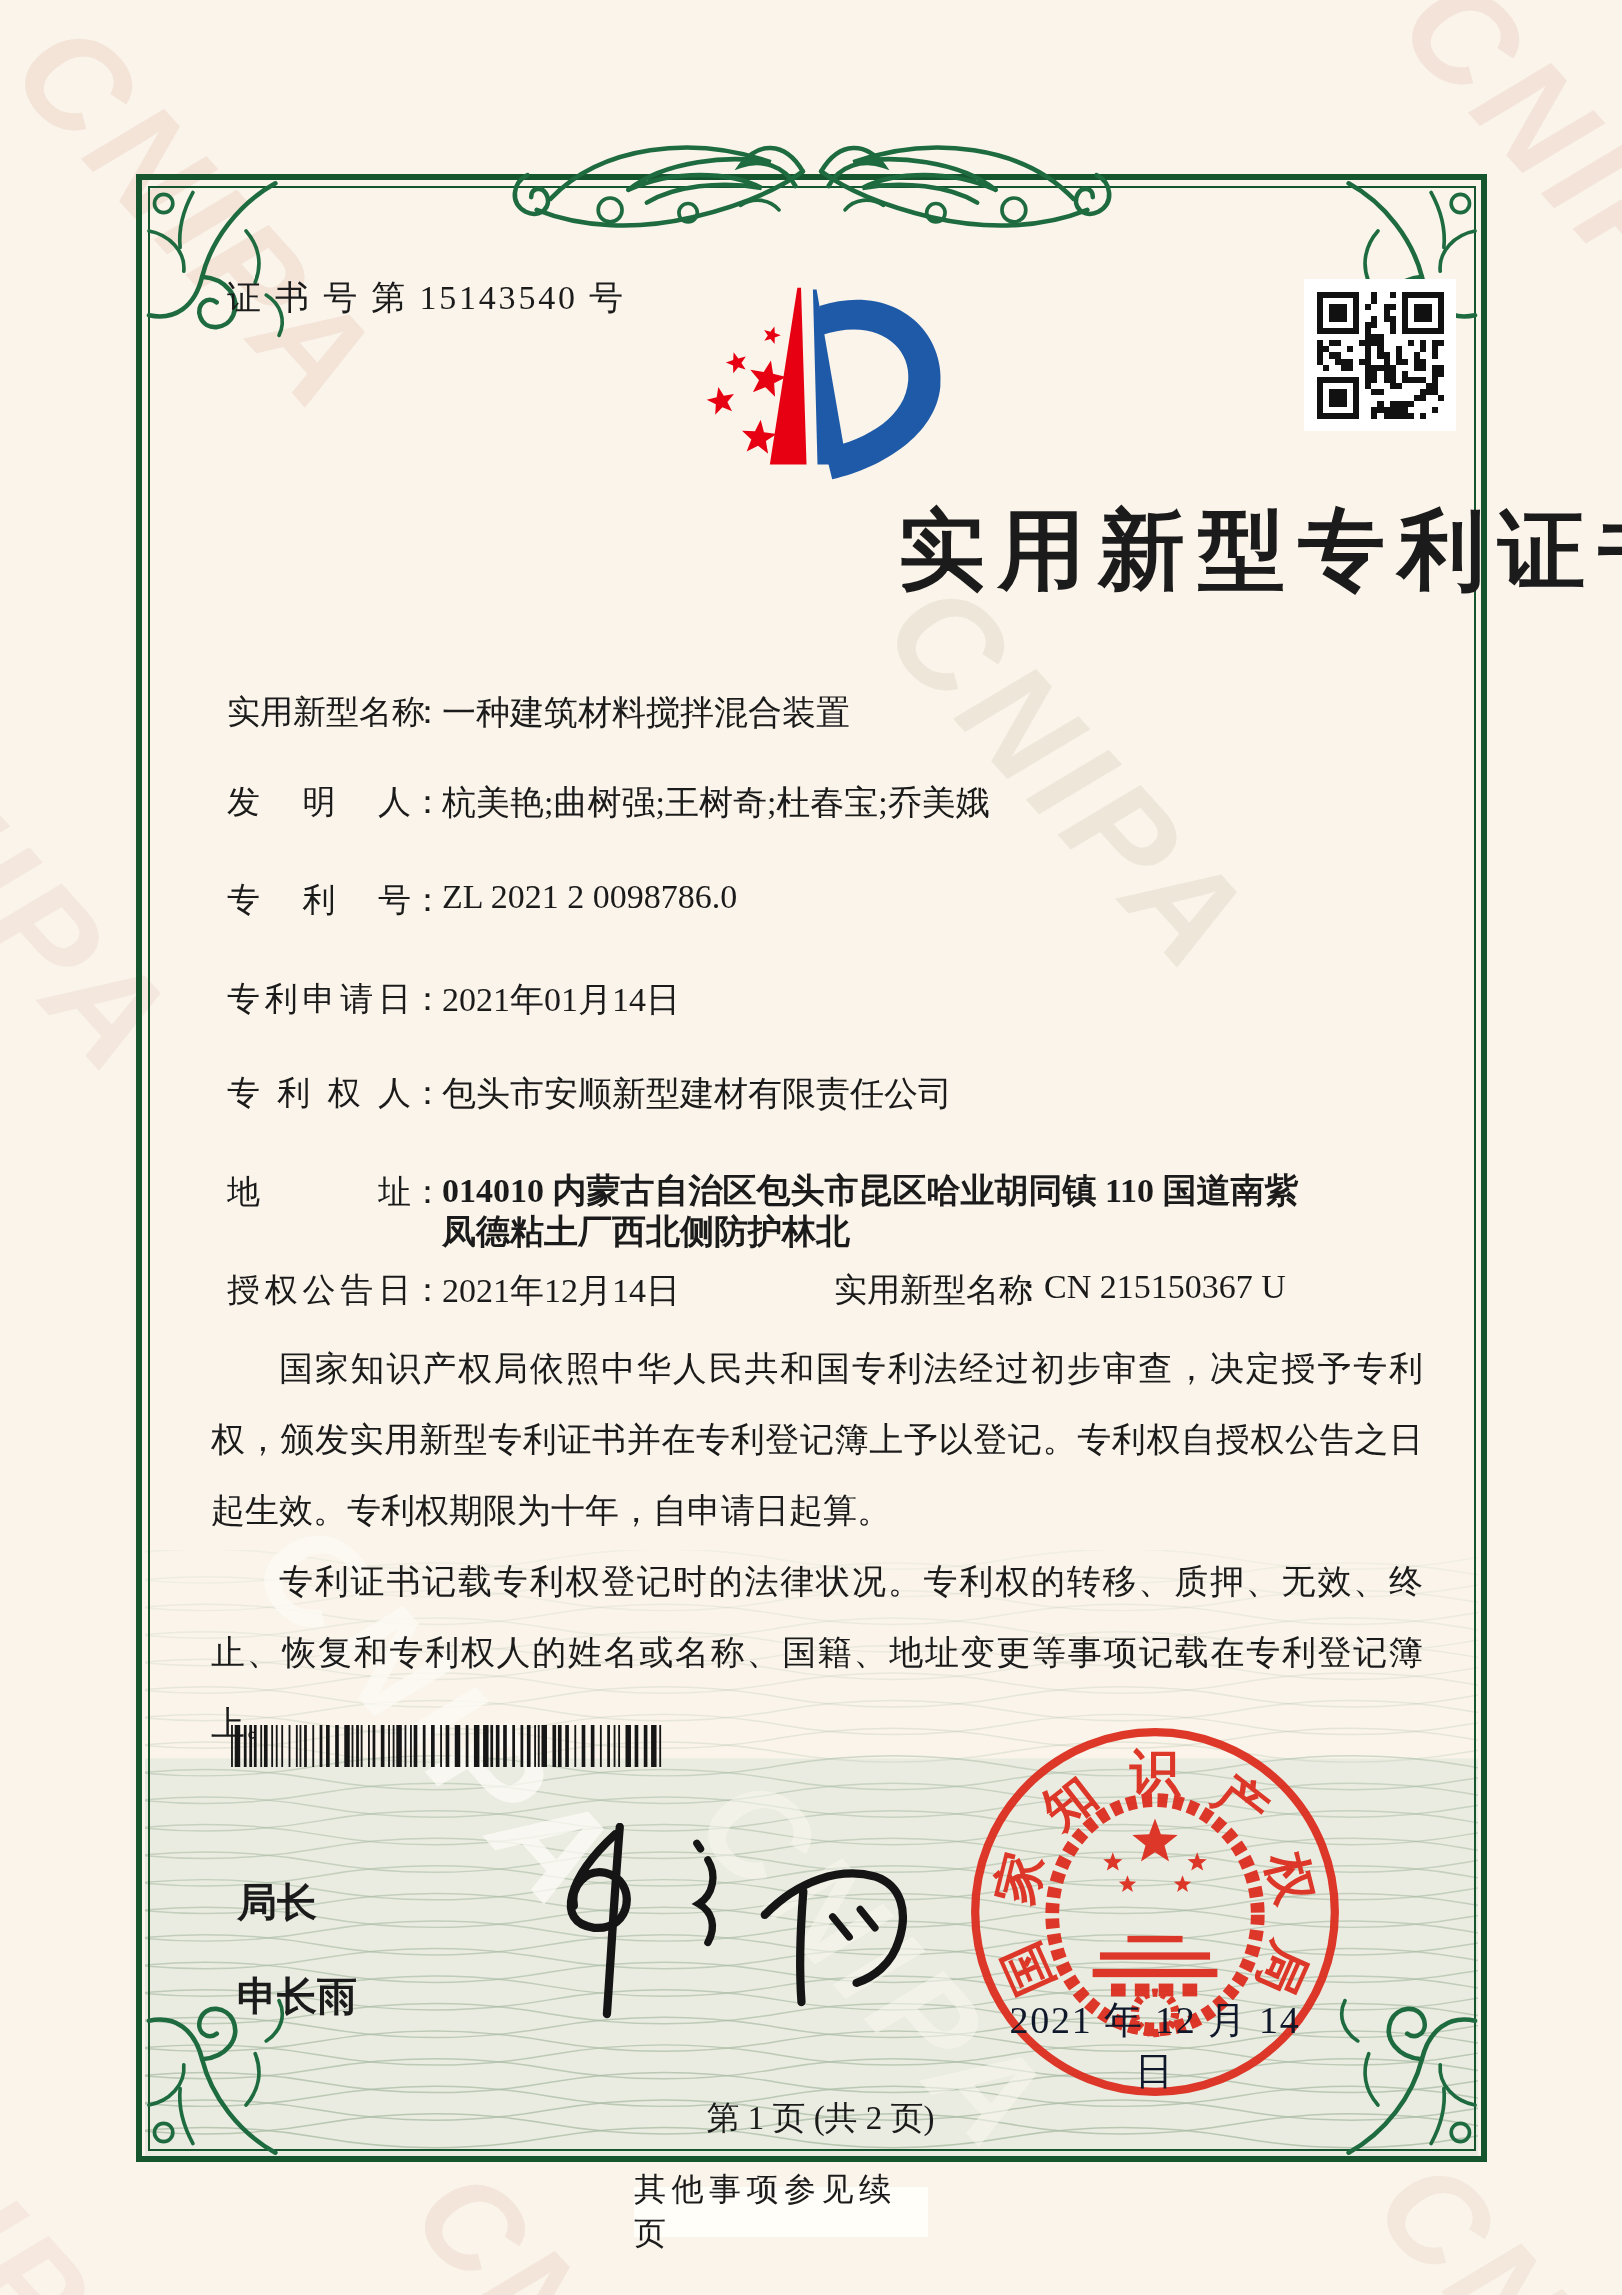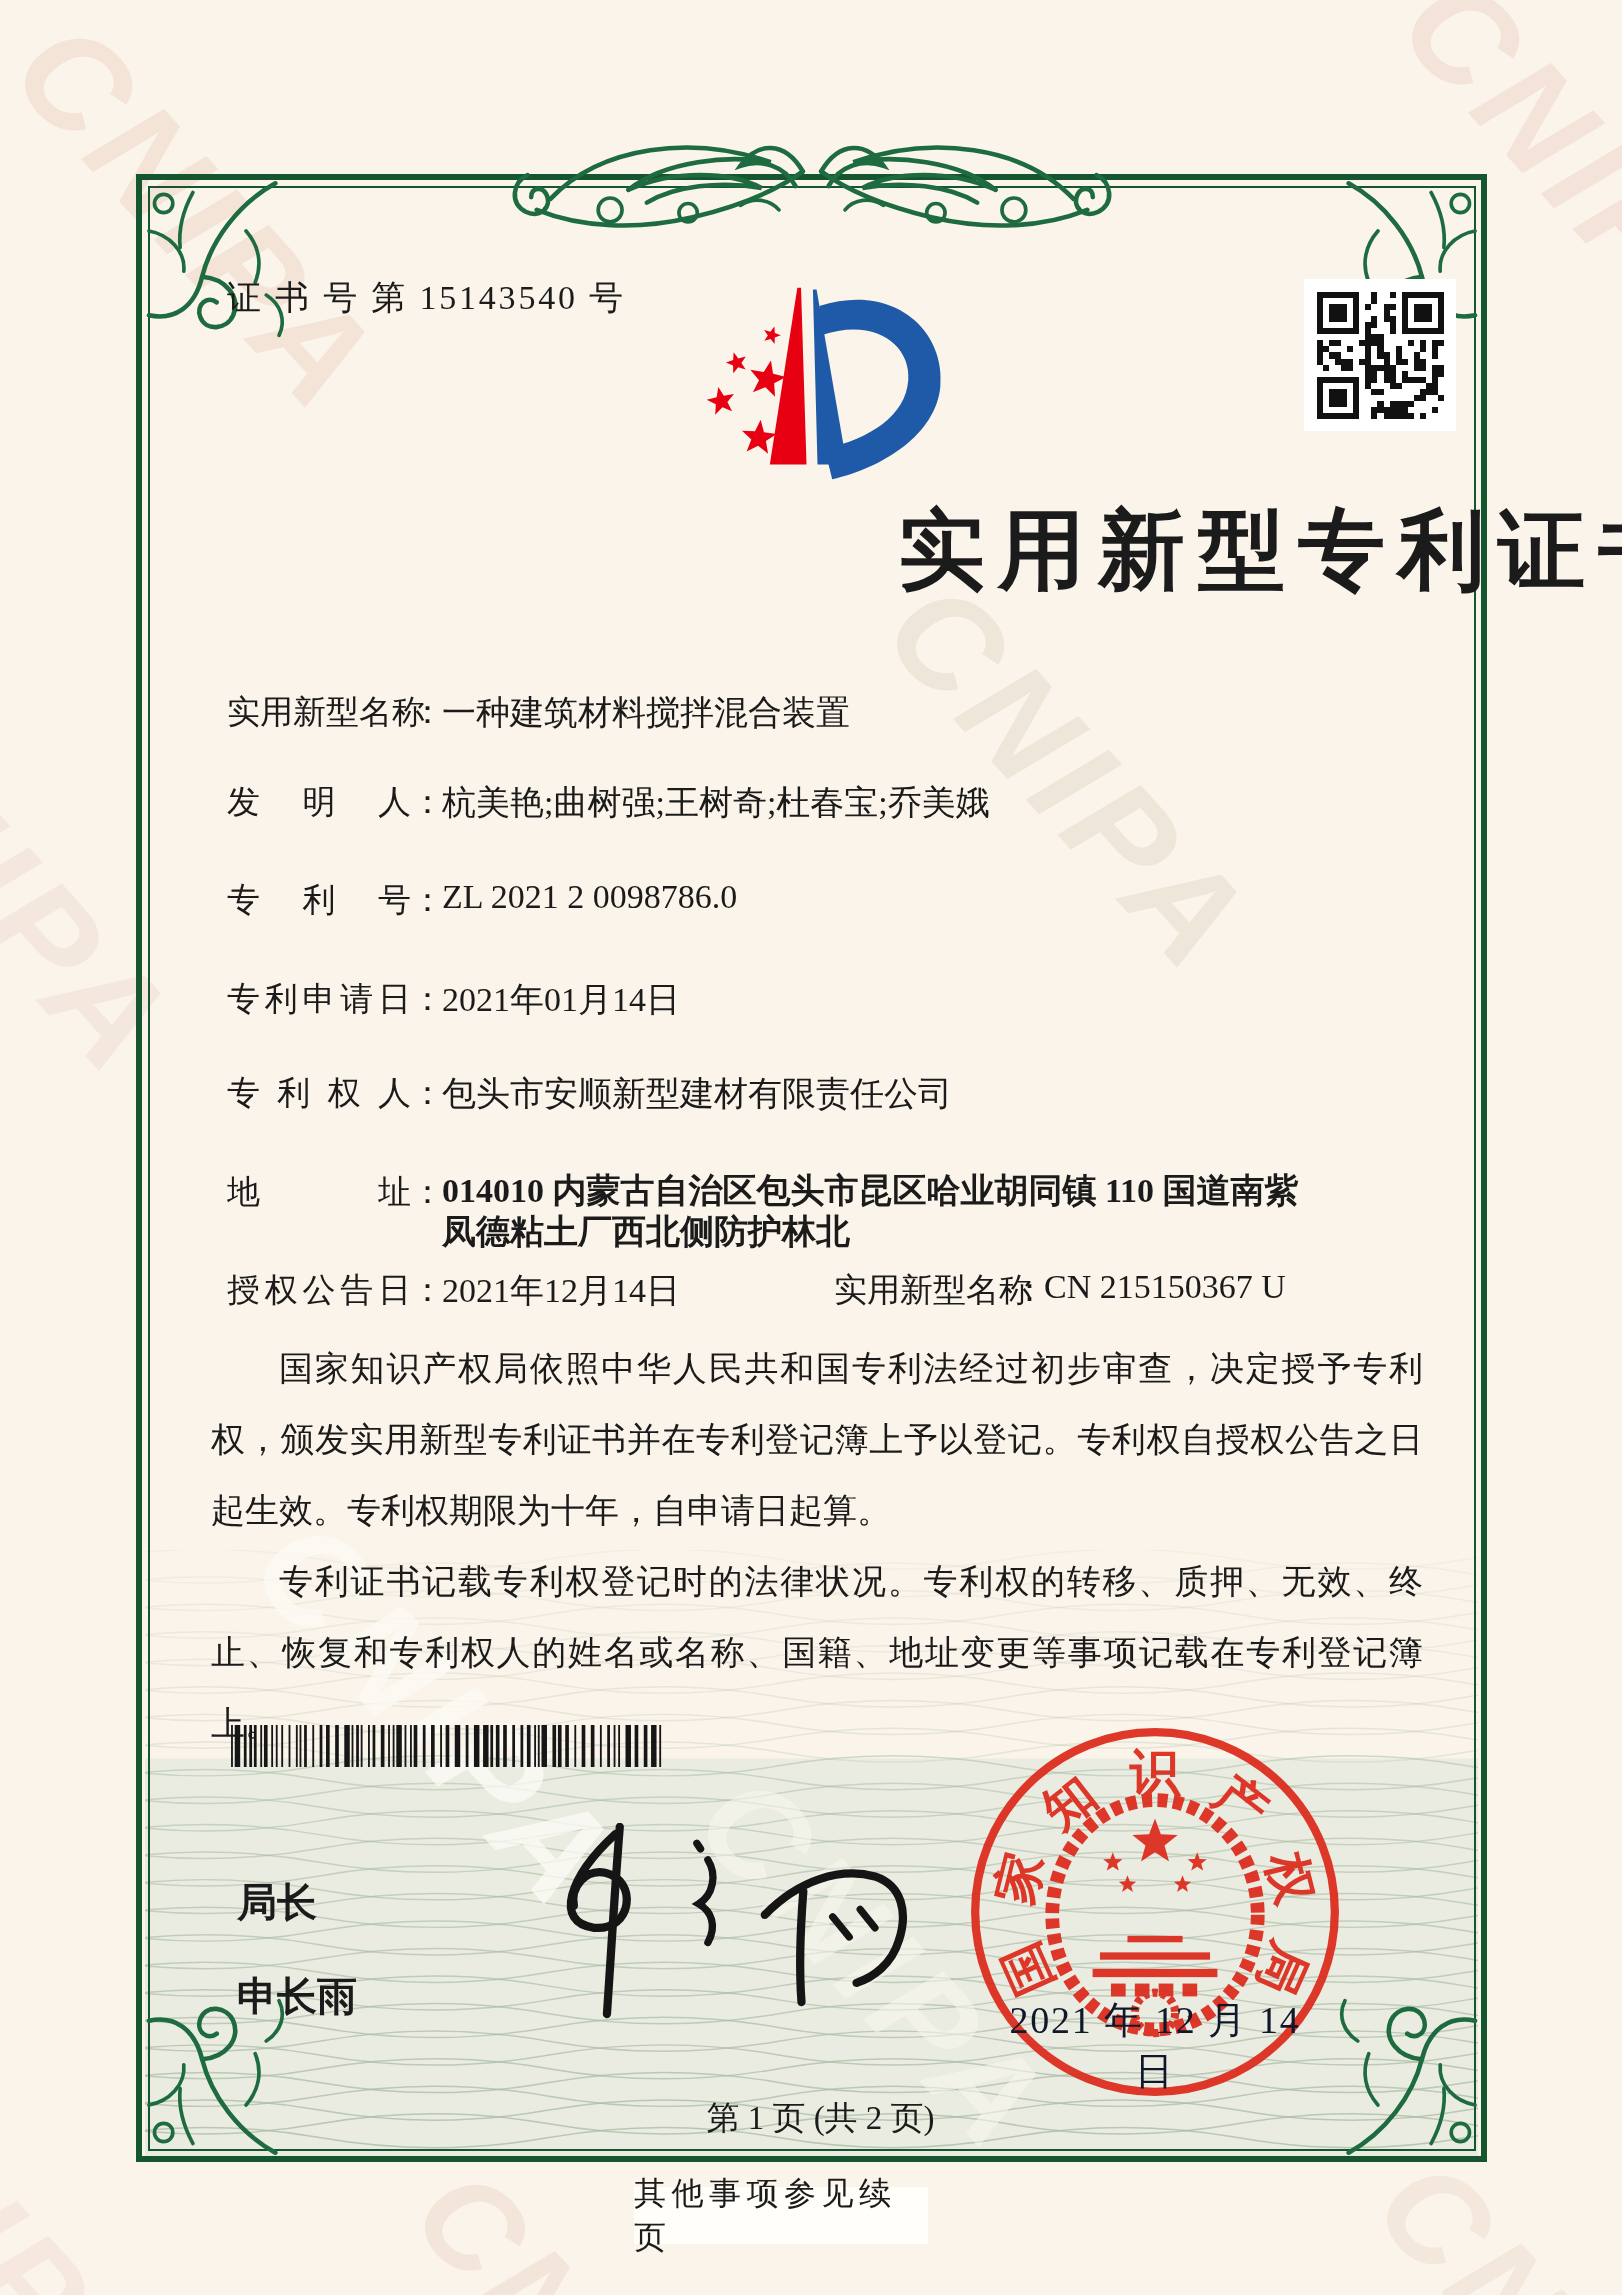--- a/index.html
+++ b/index.html
@@ -39,21 +39,21 @@
   .officer-title{position:absolute;left:237px;top:1875px;font-size:40px;font-weight:600;
       font-family:Liberation Mono, monospace;z-index:6;}
   .officer-name{position:absolute;left:237px;top:1969px;font-size:40px;font-weight:600;
       font-family:"Liberation Sans","DejaVu Sans",sans-serif;z-index:6;}
   .signature{position:absolute;left:528px;top:1823px;z-index:6;}
   .seal{position:absolute;left:966px;top:1723px;z-index:7;opacity:.93;}
   .seal-date{position:absolute;left:985px;top:1995px;width:340px;text-align:center;
       font-size:38px;letter-spacing:1.8px;color:#0f172a;z-index:8;}
   .page-info{position:absolute;left:136px;top:2096px;width:1369px;text-align:center;
       font-size:33px;z-index:6;}
-  .cont-box{position:absolute;left:634px;top:2187px;width:294px;height:57px;background:#fffef8;
+  .cont-box{position:absolute;left:634px;top:2187px;width:294px;height:50px;background:#fffef8;
       display:flex;align-items:center;justify-content:center;z-index:6;}
   .cont-box span{font-size:32px;letter-spacing:5.5px;}
 </style>
 </head>
 <body>
 
 <div class="page">
 
   <svg class="waves" width="1333" height="606" viewBox="0 0 1452 660">
       <rect x="0" y="227" width="1452" height="433" fill="#e8ebe0" opacity="0.9"></rect>

